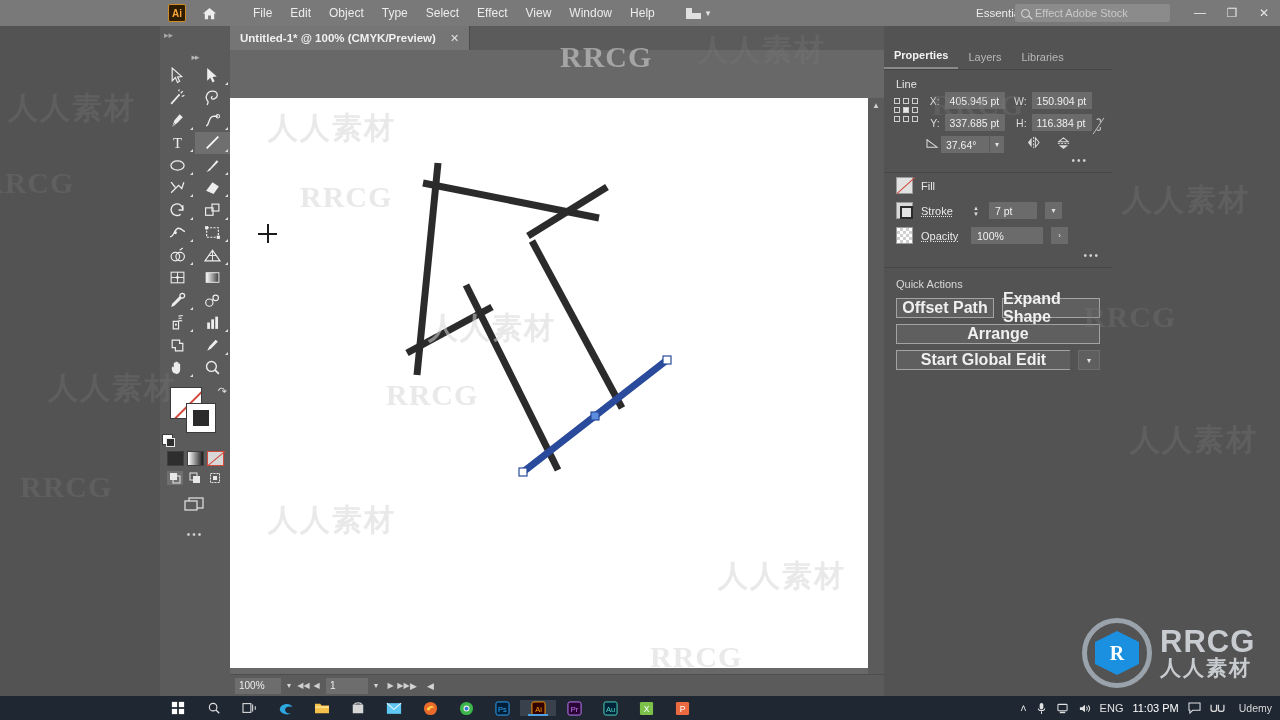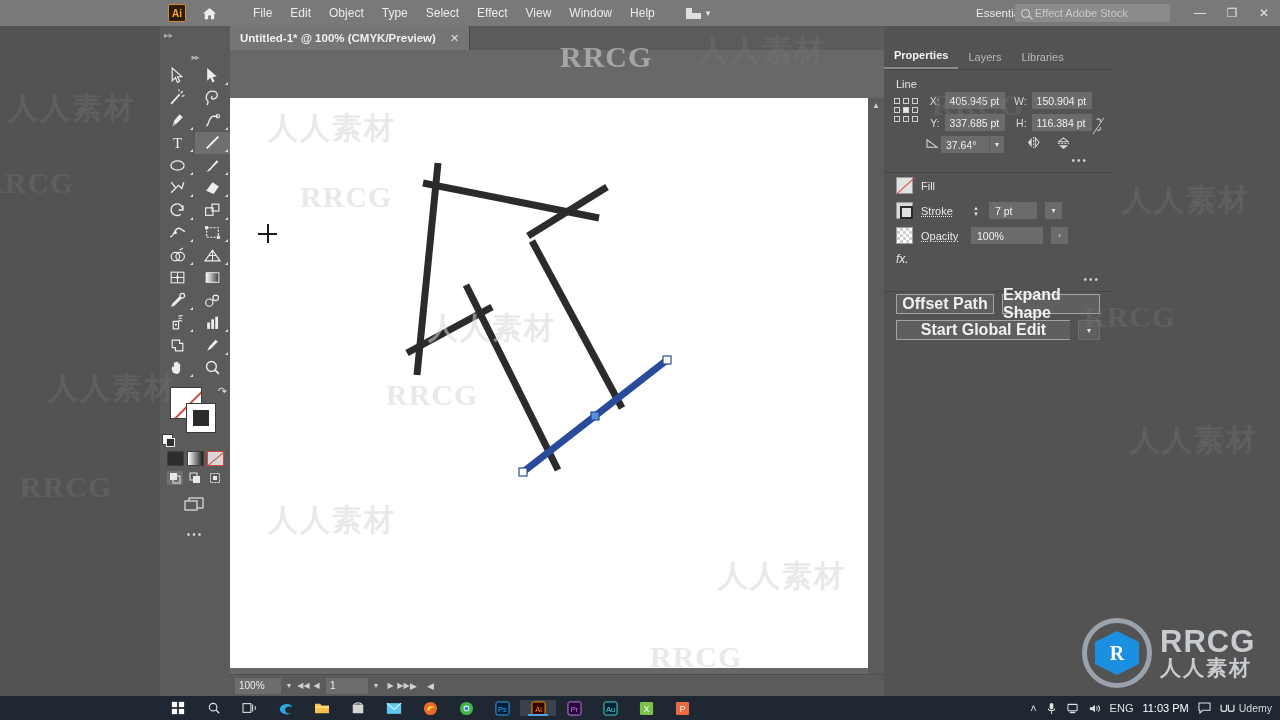--- a/index.html
+++ b/index.html
@@ -321,21 +321,21 @@
     width: 36px; height: 16px; display: flex; align-items: center; justify-content: center;
     position: relative;
   }
   .tbi.active { background: #39414d; }
   .tbi.active::after {
     content: ""; position: absolute; left: 8px; bottom: 0; width: 20px; height: 2px; background: #4fa3e3;
   }
   .tray { position: absolute; right: 0; display: flex; align-items: center; gap: 9px; padding-right: 8px; }
   .tray-item { color: #e2e2e2; font-size: 11px; display: flex; align-items: center; }
   .clock { color: #ffffff; font-size: 11px; }
-  .udemy { color: #d8d8d8; font-size: 10.5px; display: flex; align-items: center; gap: 4px; }
+  .udemy { color: #d8d8d8; font-size: 10.5px; display: flex; align-items: center; gap: 14px; }
 
   
   .wm {
     position: absolute; color: rgba(170,170,170,0.30); font-weight: bold;
     pointer-events: none; user-select: none; white-space: nowrap;
   }
   .wm-cn { font-size: 30px; letter-spacing: 2px; }
   .wm-rr { font-size: 30px; letter-spacing: 1px; font-family: "Liberation Serif", serif; }
   .wm-dark { color: rgba(120,120,120,0.32); }
   .wm-light { color: rgba(215,215,215,0.55); }
@@ -811,29 +811,32 @@
         <span class="ap-drop">▾</span>
       </div>
 
       <div class="appearance-row">
         <span class="ap-swatch opacity"></span>
         <span class="ap-label ul">Opacity</span>
         <span class="ap-field wide">100%</span>
         <span class="ap-drop">›</span>
       </div>
 
-      <div class="fx-row">fx.</div>
       <div class="dots-right">•••</div>
 
       <div class="divider"></div>
 
+      <div class="section-title">Quick Actions</div>
       <div class="qa-grid">
         <div class="qa-row">
           <div class="qa-btn">Offset Path</div>
           <div class="qa-btn">Expand Shape</div>
+        </div>
+        <div class="qa-row">
+          <div class="qa-btn">Arrange</div>
         </div>
         <div class="qa-row">
           <div class="qa-btn with-drop">Start Global Edit</div>
           <div class="qa-drop">▾</div>
         </div>
       </div>
     </div>
   </div>
 
   <div class="cursor-cross" style="left:258px; top:224px;"></div>

